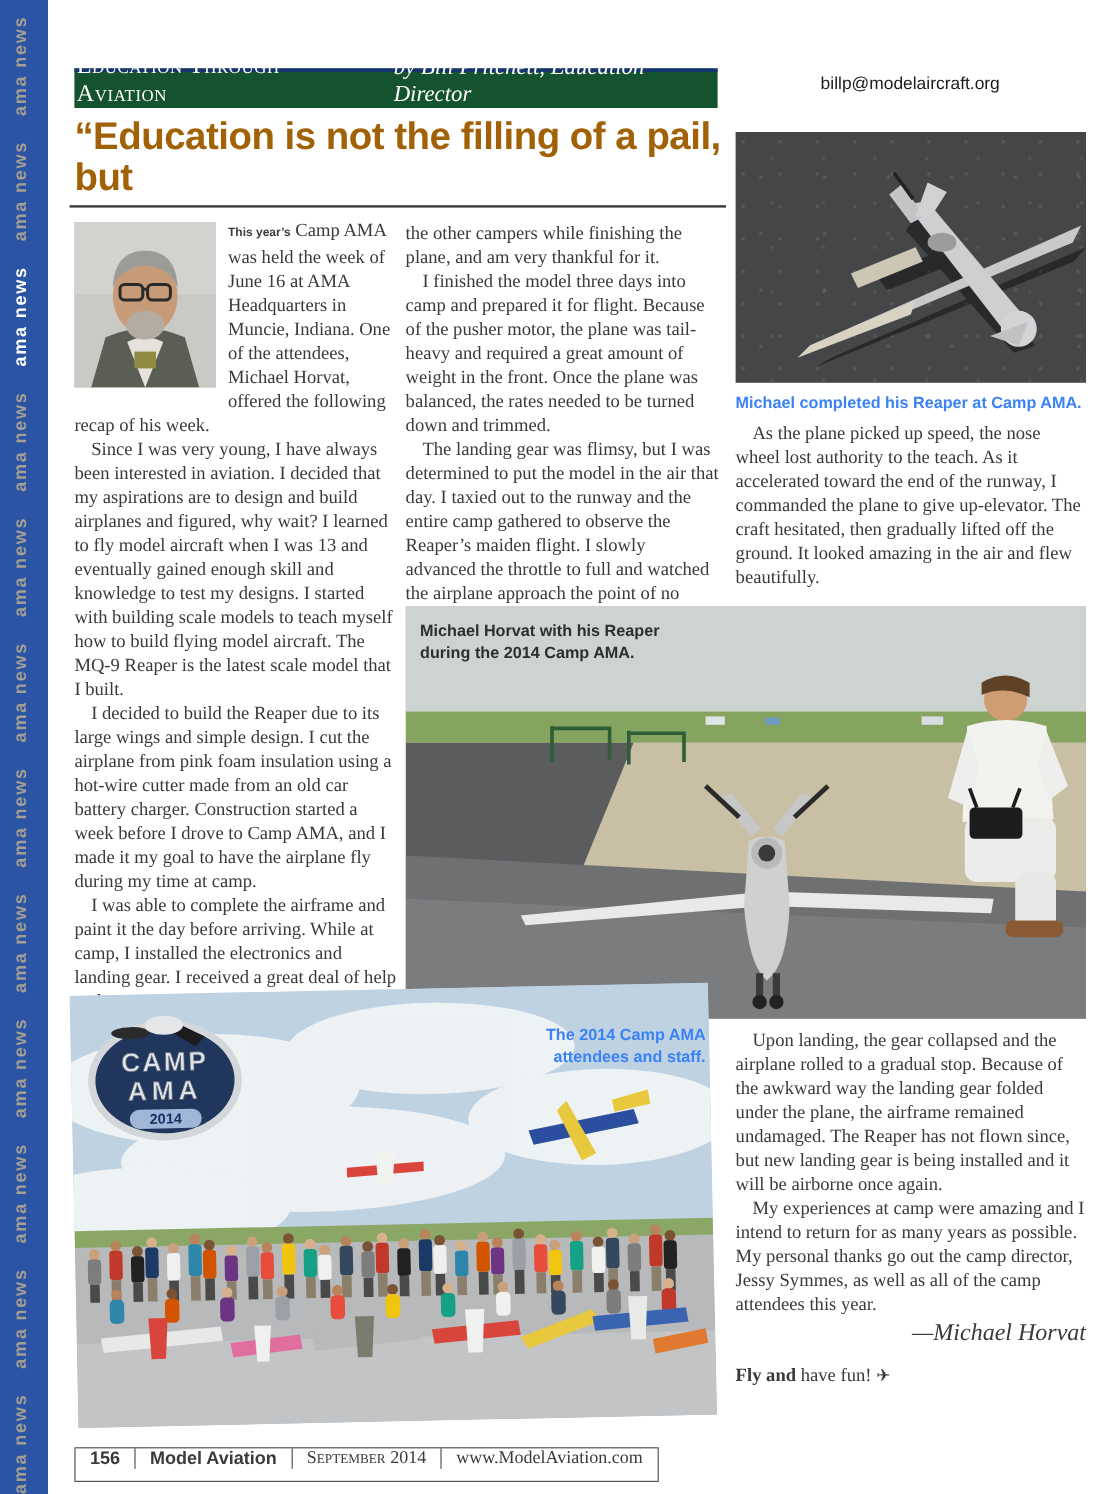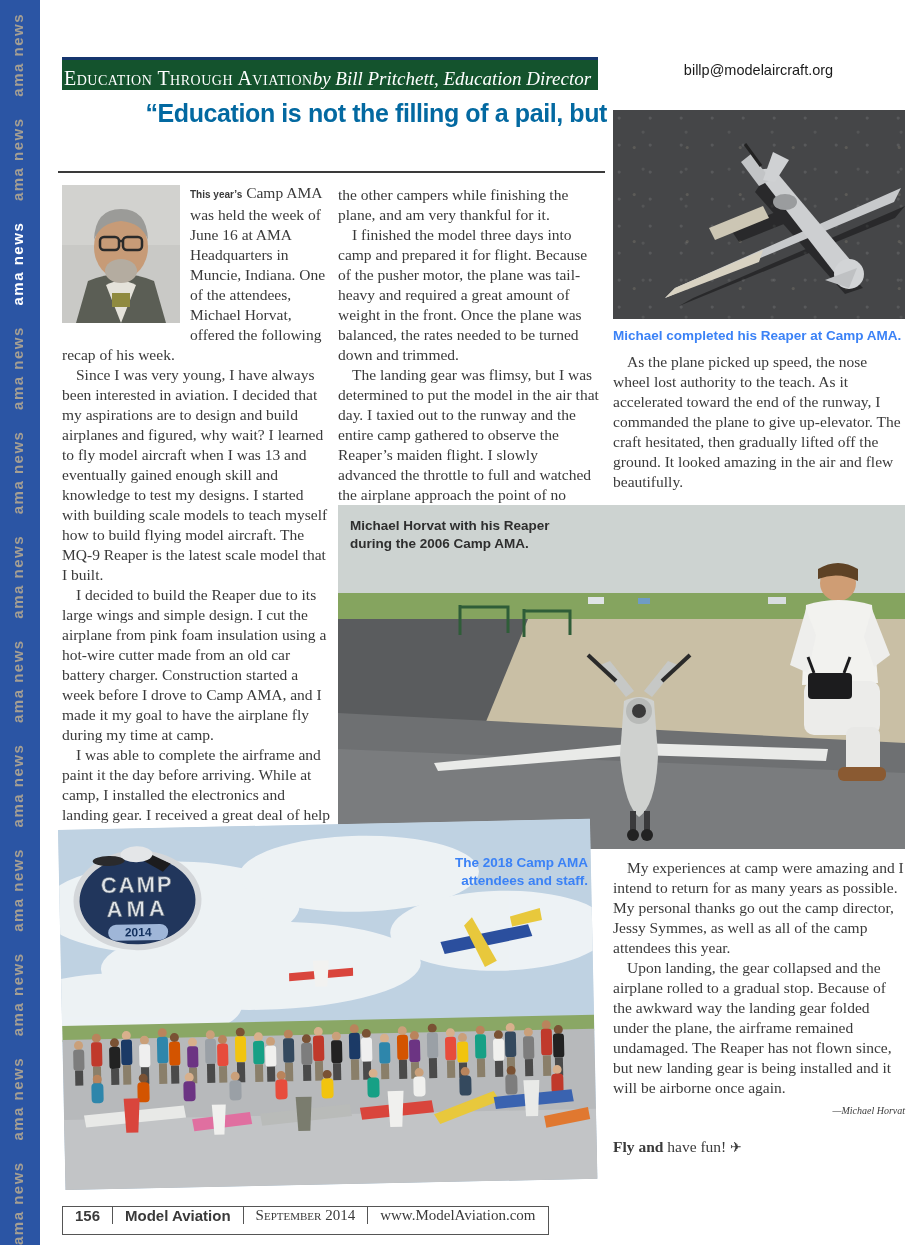--- a/index.html
+++ b/index.html
@@ -9,39 +9,39 @@
   .side-strip{position:absolute;left:0;top:0;width:40px;height:1245px;background:#2b55a4;}
   .side-rotated{position:absolute;left:9px;top:1245px;transform:rotate(-90deg);transform-origin:0 0;
         white-space:nowrap;font-family:"Liberation Sans",sans-serif;font-weight:bold;font-size:15px;
         letter-spacing:1.5px;color:#a59f93;}
   .side-rotated span{margin-right:15px;}
   .side-rotated span.hl{color:#ffffff;}
   
   .banner{position:absolute;left:62px;top:57px;width:536px;height:33px;background:#14532d;
         border-top:3px solid #16356e;box-sizing:border-box;display:flex;align-items:flex-end;padding-left:2px;}
   .banner .t1{font-family:"Liberation Serif",serif;font-variant:small-caps;color:#fff;font-size:20px;letter-spacing:.5px;}
-  .banner .t2{font-family:"Liberation Serif",serif;font-style:italic;color:#fff;font-size:19px;margin-left:0;}
+  .banner .t2{font-family:"Liberation Serif",serif;font-style:italic;color:#fff;font-size:19px;margin-left:23px;}
   .email{position:absolute;left:612px;top:62px;width:293px;text-align:center;
         font-family:"Liberation Sans",sans-serif;font-size:14.5px;color:#1a1a1a;}
-  .quote{position:absolute;left:62px;top:96px;width:545px;text-align:right;
-        font-family:"Liberation Sans",sans-serif;font-weight:bold;font-size:25px;
-        letter-spacing:-0.4px;color:#0369a1;line-height:34px;}
+  .quote{position:absolute;left:62px;top:96px;width:545px;text-align:left;
+        font-family:"Liberation Sans",sans-serif;font-weight:bold;font-size:32px;
+        letter-spacing:-0.4px;color:#a16207;line-height:34px;}
   .quote .attr{font-style:italic;}
   .rule{position:absolute;left:58px;top:171px;width:547px;height:2px;background:#3a3a3a;}
   
   .col{position:absolute;font-size:15.5px;line-height:20px;text-align:left;}
   .col p{margin:0;text-indent:14px;}
   .col p.noind{text-indent:0;}
   .col1{left:62px;top:183px;width:272px;}
   .col2{left:338px;top:185px;width:262px;}
   .col3a{left:613px;top:352px;width:292px;}
   .col3b{left:613px;top:858px;width:292px;}
   .lead{font-family:"Liberation Sans",sans-serif;font-weight:bold;font-size:10px;}
   .portrait{float:left;width:118px;height:138px;margin:2px 10px 4px 0;background:#c6c6c4;}
-  .signature{text-align:right;font-style:italic;font-size:10px;margin-top:3px;}
+  .signature{text-align:right;font-style:italic;font-size:20px;margin-top:3px;}
   .closing{margin-top:16px;font-size:15.5px;}
   .closing b{font-weight:bold;}
   .plane-glyph{font-family:"DejaVu Sans",sans-serif;font-size:14px;}
   
   .photo{position:absolute;overflow:hidden;}
   .photo-tr{left:613px;top:110px;width:292px;height:209px;
         background:#454648;
         background-image:radial-gradient(circle at 20% 30%,rgba(255,255,255,.10) 1px,transparent 2px),
                          radial-gradient(circle at 70% 60%,rgba(255,255,255,.08) 1px,transparent 2px),
                          radial-gradient(circle at 40% 80%,rgba(255,240,200,.12) 1px,transparent 2px);
@@ -195,21 +195,21 @@
         <polygon points="288,192 262,160 272,156 296,186" fill="#c6c8c6"></polygon>
         <polygon points="314,192 340,160 330,156 306,186" fill="#c6c8c6"></polygon>
         <line x1="278" y1="176" x2="250" y2="150" stroke="#2a2a2a" stroke-width="4"></line>
         <line x1="324" y1="176" x2="352" y2="150" stroke="#2a2a2a" stroke-width="4"></line>
         <rect x="292" y="306" width="6" height="22" fill="#3a3a3c"></rect>
         <rect x="306" y="306" width="6" height="22" fill="#3a3a3c"></rect>
         <circle cx="295" cy="330" r="6" fill="#222"></circle>
         <circle cx="309" cy="330" r="6" fill="#222"></circle>
       </g>
     </svg>
-    <div class="caption cap-c">Michael Horvat with his Reaper during the 2006 Camp AMA.</div>
+    <div class="caption cap-c">Michael Horvat with his Reaper during the 2014 Camp AMA.</div>
   </div>
 
   <div class="photo photo-b">
     <svg width="532" height="360" viewBox="0 0 532 360">
       <rect width="532" height="360" fill="#bfd2e2"></rect>
       <g fill="#f2f5f7" opacity="0.9">
         <ellipse cx="110" cy="80" rx="130" ry="46"></ellipse>
         <ellipse cx="300" cy="50" rx="120" ry="38"></ellipse>
         <ellipse cx="440" cy="110" rx="110" ry="40"></ellipse>
         <ellipse cx="200" cy="140" rx="160" ry="44"></ellipse>
@@ -365,25 +365,25 @@
         <polygon points="88,24 112,36 104,44 84,32" fill="#1c1c1e"></polygon>
         <ellipse cx="50" cy="32" rx="16" ry="5" fill="#2a2a2c"></ellipse>
         <ellipse cx="78" cy="26" rx="16" ry="8" fill="#e4e6e8"></ellipse>
         <text x="78" y="64" text-anchor="middle" font-family="Liberation Sans, sans-serif" font-size="22" font-weight="bold" fill="#dfe3e8" stroke="#55606e" stroke-width="0.6" letter-spacing="2">CAMP</text>
         <text x="78" y="88" text-anchor="middle" font-family="Liberation Sans, sans-serif" font-size="22" font-weight="bold" fill="#dfe3e8" stroke="#55606e" stroke-width="0.6" letter-spacing="4">AMA</text>
         <rect x="48" y="96" width="60" height="16" rx="8" fill="#9fb6d8"></rect>
         <text x="78" y="108" text-anchor="middle" font-family="Liberation Sans, sans-serif" font-size="12" font-weight="bold" fill="#12305e">2014</text>
       </g>
     </svg>
   </div>
-  <div class="caption cap-b">The 2018 Camp AMA attendees and staff.</div>
+  <div class="caption cap-b">The 2014 Camp AMA attendees and staff.</div>
 
   <div class="col col3b">
+    <p>Upon landing, the gear collapsed and the airplane rolled to a gradual stop. Because of the awkward way the landing gear folded under the plane, the airframe remained undamaged. The Reaper has not flown since, but new landing gear is being installed and it will be airborne once again.</p>
     <p>My experiences at camp were amazing and I intend to return for as many years as possible. My personal thanks go out the camp director, Jessy Symmes, as well as all of the camp attendees this year.</p>
-    <p>Upon landing, the gear collapsed and the airplane rolled to a gradual stop. Because of the awkward way the landing gear folded under the plane, the airframe remained undamaged. The Reaper has not flown since, but new landing gear is being installed and it will be airborne once again.</p>
     <div class="signature">—Michael Horvat</div>
     <div class="closing">
       <b>Fly and</b><span> have fun!</span>
       <span class="plane-glyph">✈</span>
     </div>
   </div>
 
   <div class="footer">
     <div class="cell f-num">156</div>
     <div class="cell f-mag">Model Aviation</div>

